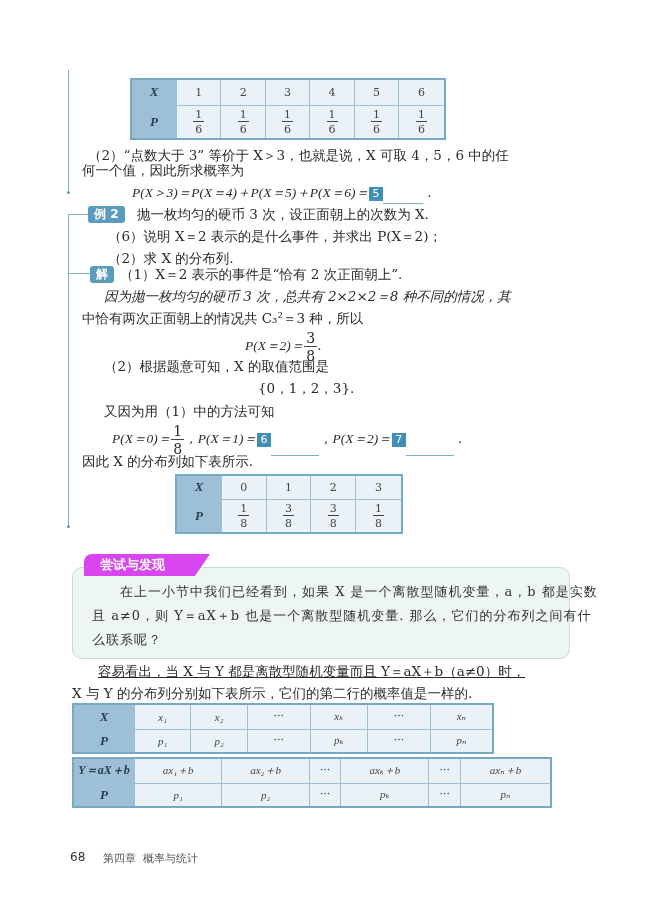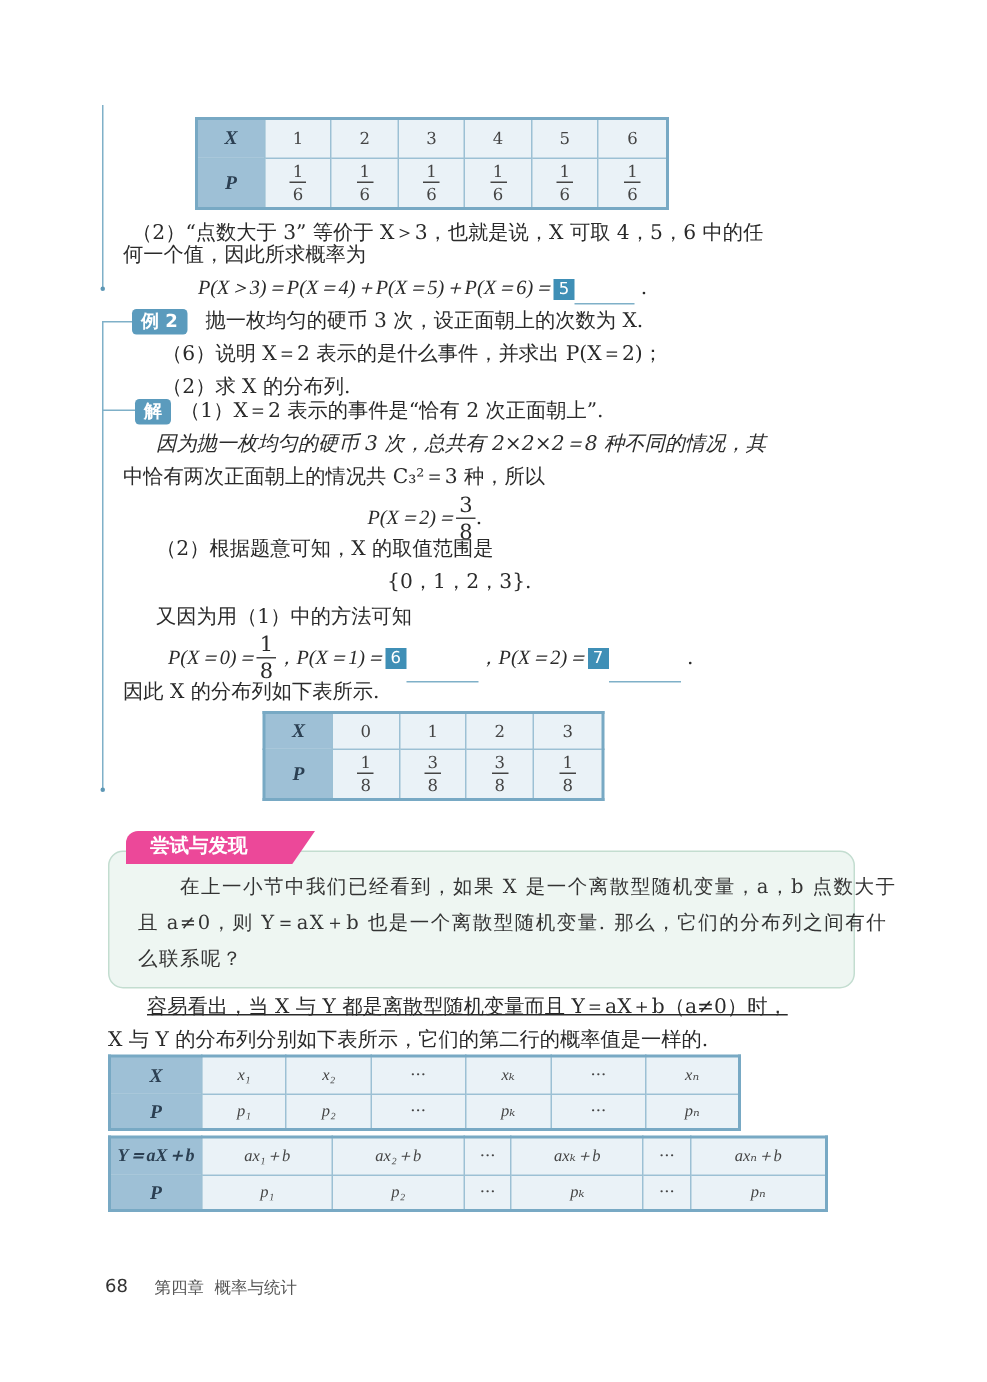--- a/index.html
+++ b/index.html
@@ -31,21 +31,21 @@
   .frac { display: inline-block; text-align: center; vertical-align: middle; line-height: 1; font-size: 11px; }
   .frac .n { display: block; padding: 0 2px 1px; border-bottom: 1px solid #444; }
   .frac .d { display: block; padding-top: 2px; }
   .frac.big { font-size: 14px; }
   .try-box {
     position: absolute; left: 72px; top: 567px; width: 496px; height: 90px;
     background: #eef6f2; border: 1px solid #c3ddd0; border-radius: 10px;
   }
   .try-tab {
     position: absolute; left: 84px; top: 554px; width: 110px; height: 22px;
-    background: #ec4899; color: #fff; font-family: "DejaVu Sans", sans-serif; font-weight: bold; font-size: 13px;
+    background: #d946ef; color: #fff; font-family: "DejaVu Sans", sans-serif; font-weight: bold; font-size: 13px;
     line-height: 22px; padding-left: 16px; clip-path: polygon(0 0, 100% 0, 88% 100%, 0 100%); border-radius: 8px 0 0 0;
   }
   .try-text { font-size: 13px; line-height: 24px; letter-spacing: 1px; font-family: "DejaVu Serif", serif; color: #333; }
   .footer { font-family: "DejaVu Sans", sans-serif; font-size: 11px; color: #555; }
 </style>
 </head>
 <body>
 
 <div class="vline" style="left:68px; top:70px; height:122px;"></div>
 <div class="dot" style="left:67px; top:191px;"></div>
@@ -117,21 +117,21 @@
     <td><span class="frac"><span class="n">1</span><span class="d">8</span></span></td>
     <td><span class="frac"><span class="n">3</span><span class="d">8</span></span></td>
     <td><span class="frac"><span class="n">3</span><span class="d">8</span></span></td>
     <td><span class="frac"><span class="n">1</span><span class="d">8</span></span></td>
   </tr>
 </tbody>
   </table>
 
 <div class="try-box"></div>
 <div class="try-tab">尝试与发现</div>
-<div class="abs try-text" style="left:120px; top:580px;">在上一小节中我们已经看到，如果 X 是一个离散型随机变量，a，b 点数大于</div>
+<div class="abs try-text" style="left:120px; top:580px;">在上一小节中我们已经看到，如果 X 是一个离散型随机变量，a，b 都是实数</div>
 <div class="abs try-text" style="left:92px; top:604px;">且 a≠0，则 Y＝aX＋b 也是一个离散型随机变量. 那么，它们的分布列之间有什</div>
 <div class="abs try-text" style="left:92px; top:628px;">么联系呢？</div>
 
 <div class="abs txt" style="left:98px; top:660px;text-decoration:underline;">容易看出，当 X 与 Y 都是离散型随机变量而且 Y＝aX＋b（a≠0）时，</div>
 <div class="abs txt" style="left:72px; top:682px;">X 与 Y 的分布列分别如下表所示，它们的第二行的概率值是一样的.</div>
 
 <table class="dist" style="left:72px; top:703px; width:422px;">
   <tbody>
       <tr style="height:25px;">
     <td class="hd" style="width:60px;">X</td>

